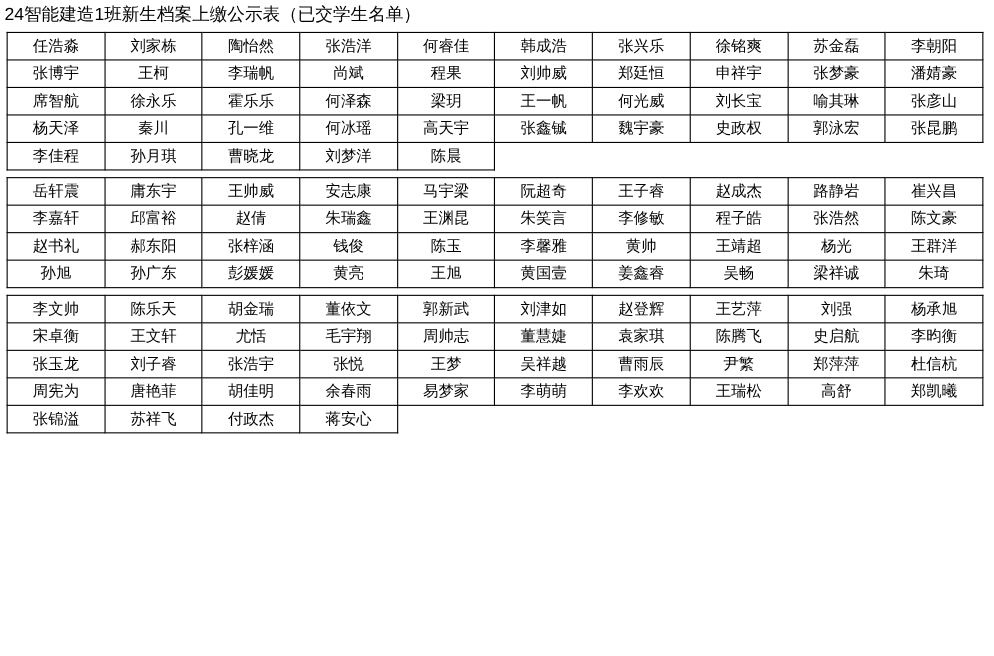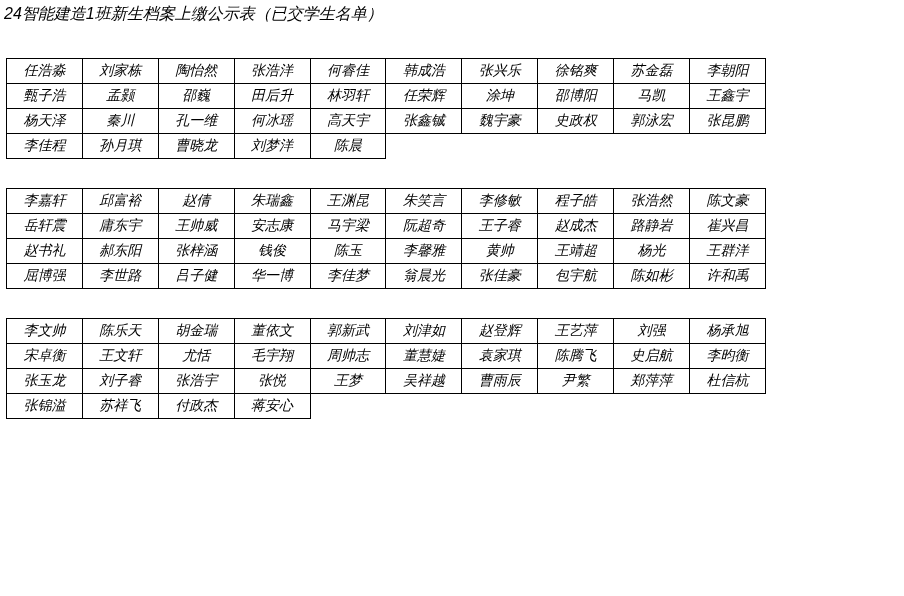--- a/index.html
+++ b/index.html
@@ -14,35 +14,33 @@
     color: #000000;
     overflow: hidden;
   }
   .page {
     width: 904px;
     padding: 0;
     box-sizing: border-box;
   }
   .section {
     margin: 0 0 6px 0;
-    font-style: italic;
   }
   .section-title {
     font-size: 16px;
     line-height: 22px;
     padding: 3px 0 4px 4px;
     font-family: "Liberation Sans", sans-serif;
     white-space: nowrap;
   }
   table.roster {
     border-collapse: collapse;
     table-layout: fixed;
-    width: 760px;
+    width: 888px;
     margin-left: 6px;
-    margin-top: 29px;
   }
   table.roster td {
     border: 1px solid #000000;
     height: 24px;
     text-align: center;
     vertical-align: middle;
     font-size: 14px;
     font-family: "Liberation Sans", sans-serif;
     padding: 0 2px;
     white-space: nowrap;
@@ -67,30 +65,42 @@
               <td>陶怡然</td>
               <td>张浩洋</td>
               <td>何睿佳</td>
               <td>韩成浩</td>
               <td>张兴乐</td>
               <td>徐铭爽</td>
               <td>苏金磊</td>
               <td>李朝阳</td>
             </tr>
             <tr>
-              <td>甄子浩</td>
-              <td>孟颢</td>
-              <td>邵巍</td>
-              <td>田后升</td>
-              <td>林羽轩</td>
-              <td>任荣辉</td>
-              <td>涂坤</td>
-              <td>邵博阳</td>
-              <td>马凯</td>
-              <td>王鑫宇</td>
+              <td>张博宇</td>
+              <td>王柯</td>
+              <td>李瑞帆</td>
+              <td>尚斌</td>
+              <td>程果</td>
+              <td>刘帅威</td>
+              <td>郑廷恒</td>
+              <td>申祥宇</td>
+              <td>张梦豪</td>
+              <td>潘婧豪</td>
+            </tr>
+            <tr>
+              <td>席智航</td>
+              <td>徐永乐</td>
+              <td>霍乐乐</td>
+              <td>何泽森</td>
+              <td>梁玥</td>
+              <td>王一帆</td>
+              <td>何光威</td>
+              <td>刘长宝</td>
+              <td>喻其琳</td>
+              <td>张彦山</td>
             </tr>
             <tr>
               <td>杨天泽</td>
               <td>秦川</td>
               <td>孔一维</td>
               <td>何冰瑶</td>
               <td>高天宇</td>
               <td>张鑫铖</td>
               <td>魏宇豪</td>
               <td>史政权</td>
@@ -109,66 +119,66 @@
               <td class="empty"></td>
               <td class="empty"></td>
             </tr>
           </tbody>
         </table>
       </div>
       <div class="section">
         <table class="roster">
           <tbody>
             <tr>
+              <td>岳轩震</td>
+              <td>庸东宇</td>
+              <td>王帅威</td>
+              <td>安志康</td>
+              <td>马宇梁</td>
+              <td>阮超奇</td>
+              <td>王子睿</td>
+              <td>赵成杰</td>
+              <td>路静岩</td>
+              <td>崔兴昌</td>
+            </tr>
+            <tr>
               <td>李嘉轩</td>
               <td>邱富裕</td>
               <td>赵倩</td>
               <td>朱瑞鑫</td>
               <td>王渊昆</td>
               <td>朱笑言</td>
               <td>李修敏</td>
               <td>程子皓</td>
               <td>张浩然</td>
               <td>陈文豪</td>
             </tr>
             <tr>
-              <td>岳轩震</td>
-              <td>庸东宇</td>
-              <td>王帅威</td>
-              <td>安志康</td>
-              <td>马宇梁</td>
-              <td>阮超奇</td>
-              <td>王子睿</td>
-              <td>赵成杰</td>
-              <td>路静岩</td>
-              <td>崔兴昌</td>
-            </tr>
-            <tr>
               <td>赵书礼</td>
               <td>郝东阳</td>
               <td>张梓涵</td>
               <td>钱俊</td>
               <td>陈玉</td>
               <td>李馨雅</td>
               <td>黄帅</td>
               <td>王靖超</td>
               <td>杨光</td>
               <td>王群洋</td>
             </tr>
             <tr>
-              <td>屈博强</td>
-              <td>李世路</td>
-              <td>吕子健</td>
-              <td>华一博</td>
-              <td>李佳梦</td>
-              <td>翁晨光</td>
-              <td>张佳豪</td>
-              <td>包宇航</td>
-              <td>陈如彬</td>
-              <td>许和禹</td>
+              <td>孙旭</td>
+              <td>孙广东</td>
+              <td>彭媛媛</td>
+              <td>黄亮</td>
+              <td>王旭</td>
+              <td>黄国壹</td>
+              <td>姜鑫睿</td>
+              <td>吴畅</td>
+              <td>梁祥诚</td>
+              <td>朱琦</td>
             </tr>
           </tbody>
         </table>
       </div>
       <div class="section">
         <table class="roster">
           <tbody>
             <tr>
               <td>李文帅</td>
               <td>陈乐天</td>
@@ -199,20 +209,32 @@
               <td>张浩宇</td>
               <td>张悦</td>
               <td>王梦</td>
               <td>吴祥越</td>
               <td>曹雨辰</td>
               <td>尹繁</td>
               <td>郑萍萍</td>
               <td>杜信杭</td>
             </tr>
             <tr>
+              <td>周宪为</td>
+              <td>唐艳菲</td>
+              <td>胡佳明</td>
+              <td>余春雨</td>
+              <td>易梦家</td>
+              <td>李萌萌</td>
+              <td>李欢欢</td>
+              <td>王瑞松</td>
+              <td>高舒</td>
+              <td>郑凯曦</td>
+            </tr>
+            <tr>
               <td>张锦溢</td>
               <td>苏祥飞</td>
               <td>付政杰</td>
               <td>蒋安心</td>
               <td class="empty"></td>
               <td class="empty"></td>
               <td class="empty"></td>
               <td class="empty"></td>
               <td class="empty"></td>
               <td class="empty"></td>

